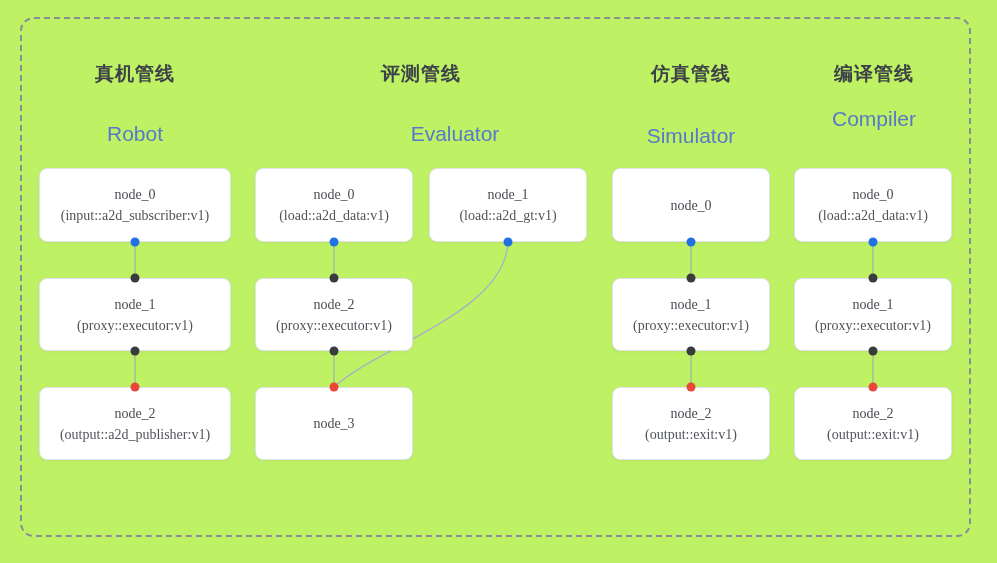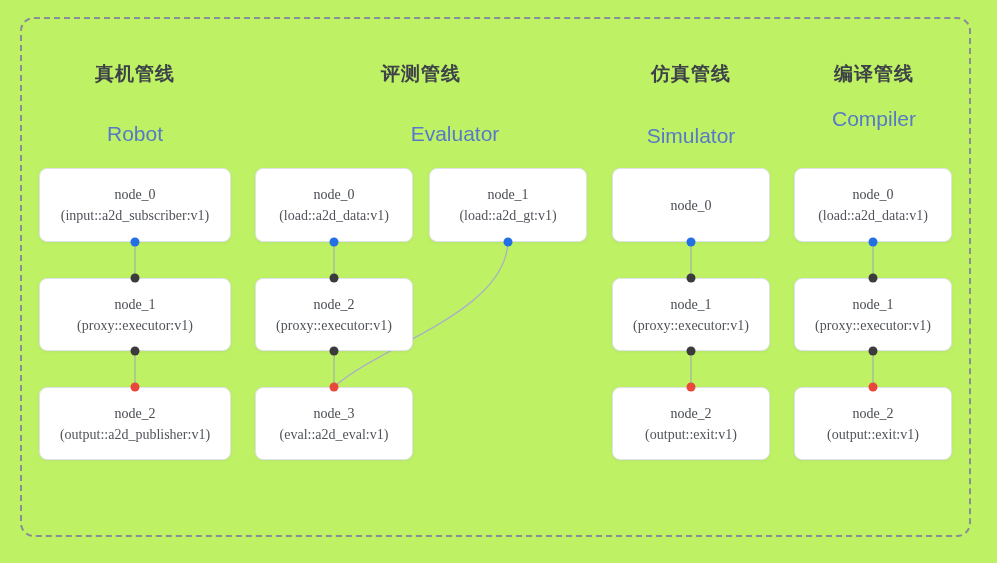--- a/index.html
+++ b/index.html
@@ -91,21 +91,20 @@
   <div class="node c-evalB r1">
     <div class="nm">node_1</div>
     <div class="tp">(load::a2d_gt:v1)</div>
   </div>
   <div class="node c-evalA r2">
     <div class="nm">node_2</div>
     <div class="tp">(proxy::executor:v1)</div>
   </div>
   <div class="node c-evalA r3">
     <div class="nm">node_3</div>
-    <div class="tp">(eval::a2d_eval:v1)</div>
   </div>
 
   <div class="node c-sim r1">
     <div class="nm">node_0</div>
   </div>
   <div class="node c-sim r2">
     <div class="nm">node_1</div>
     <div class="tp">(proxy::executor:v1)</div>
   </div>
   <div class="node c-sim r3">

